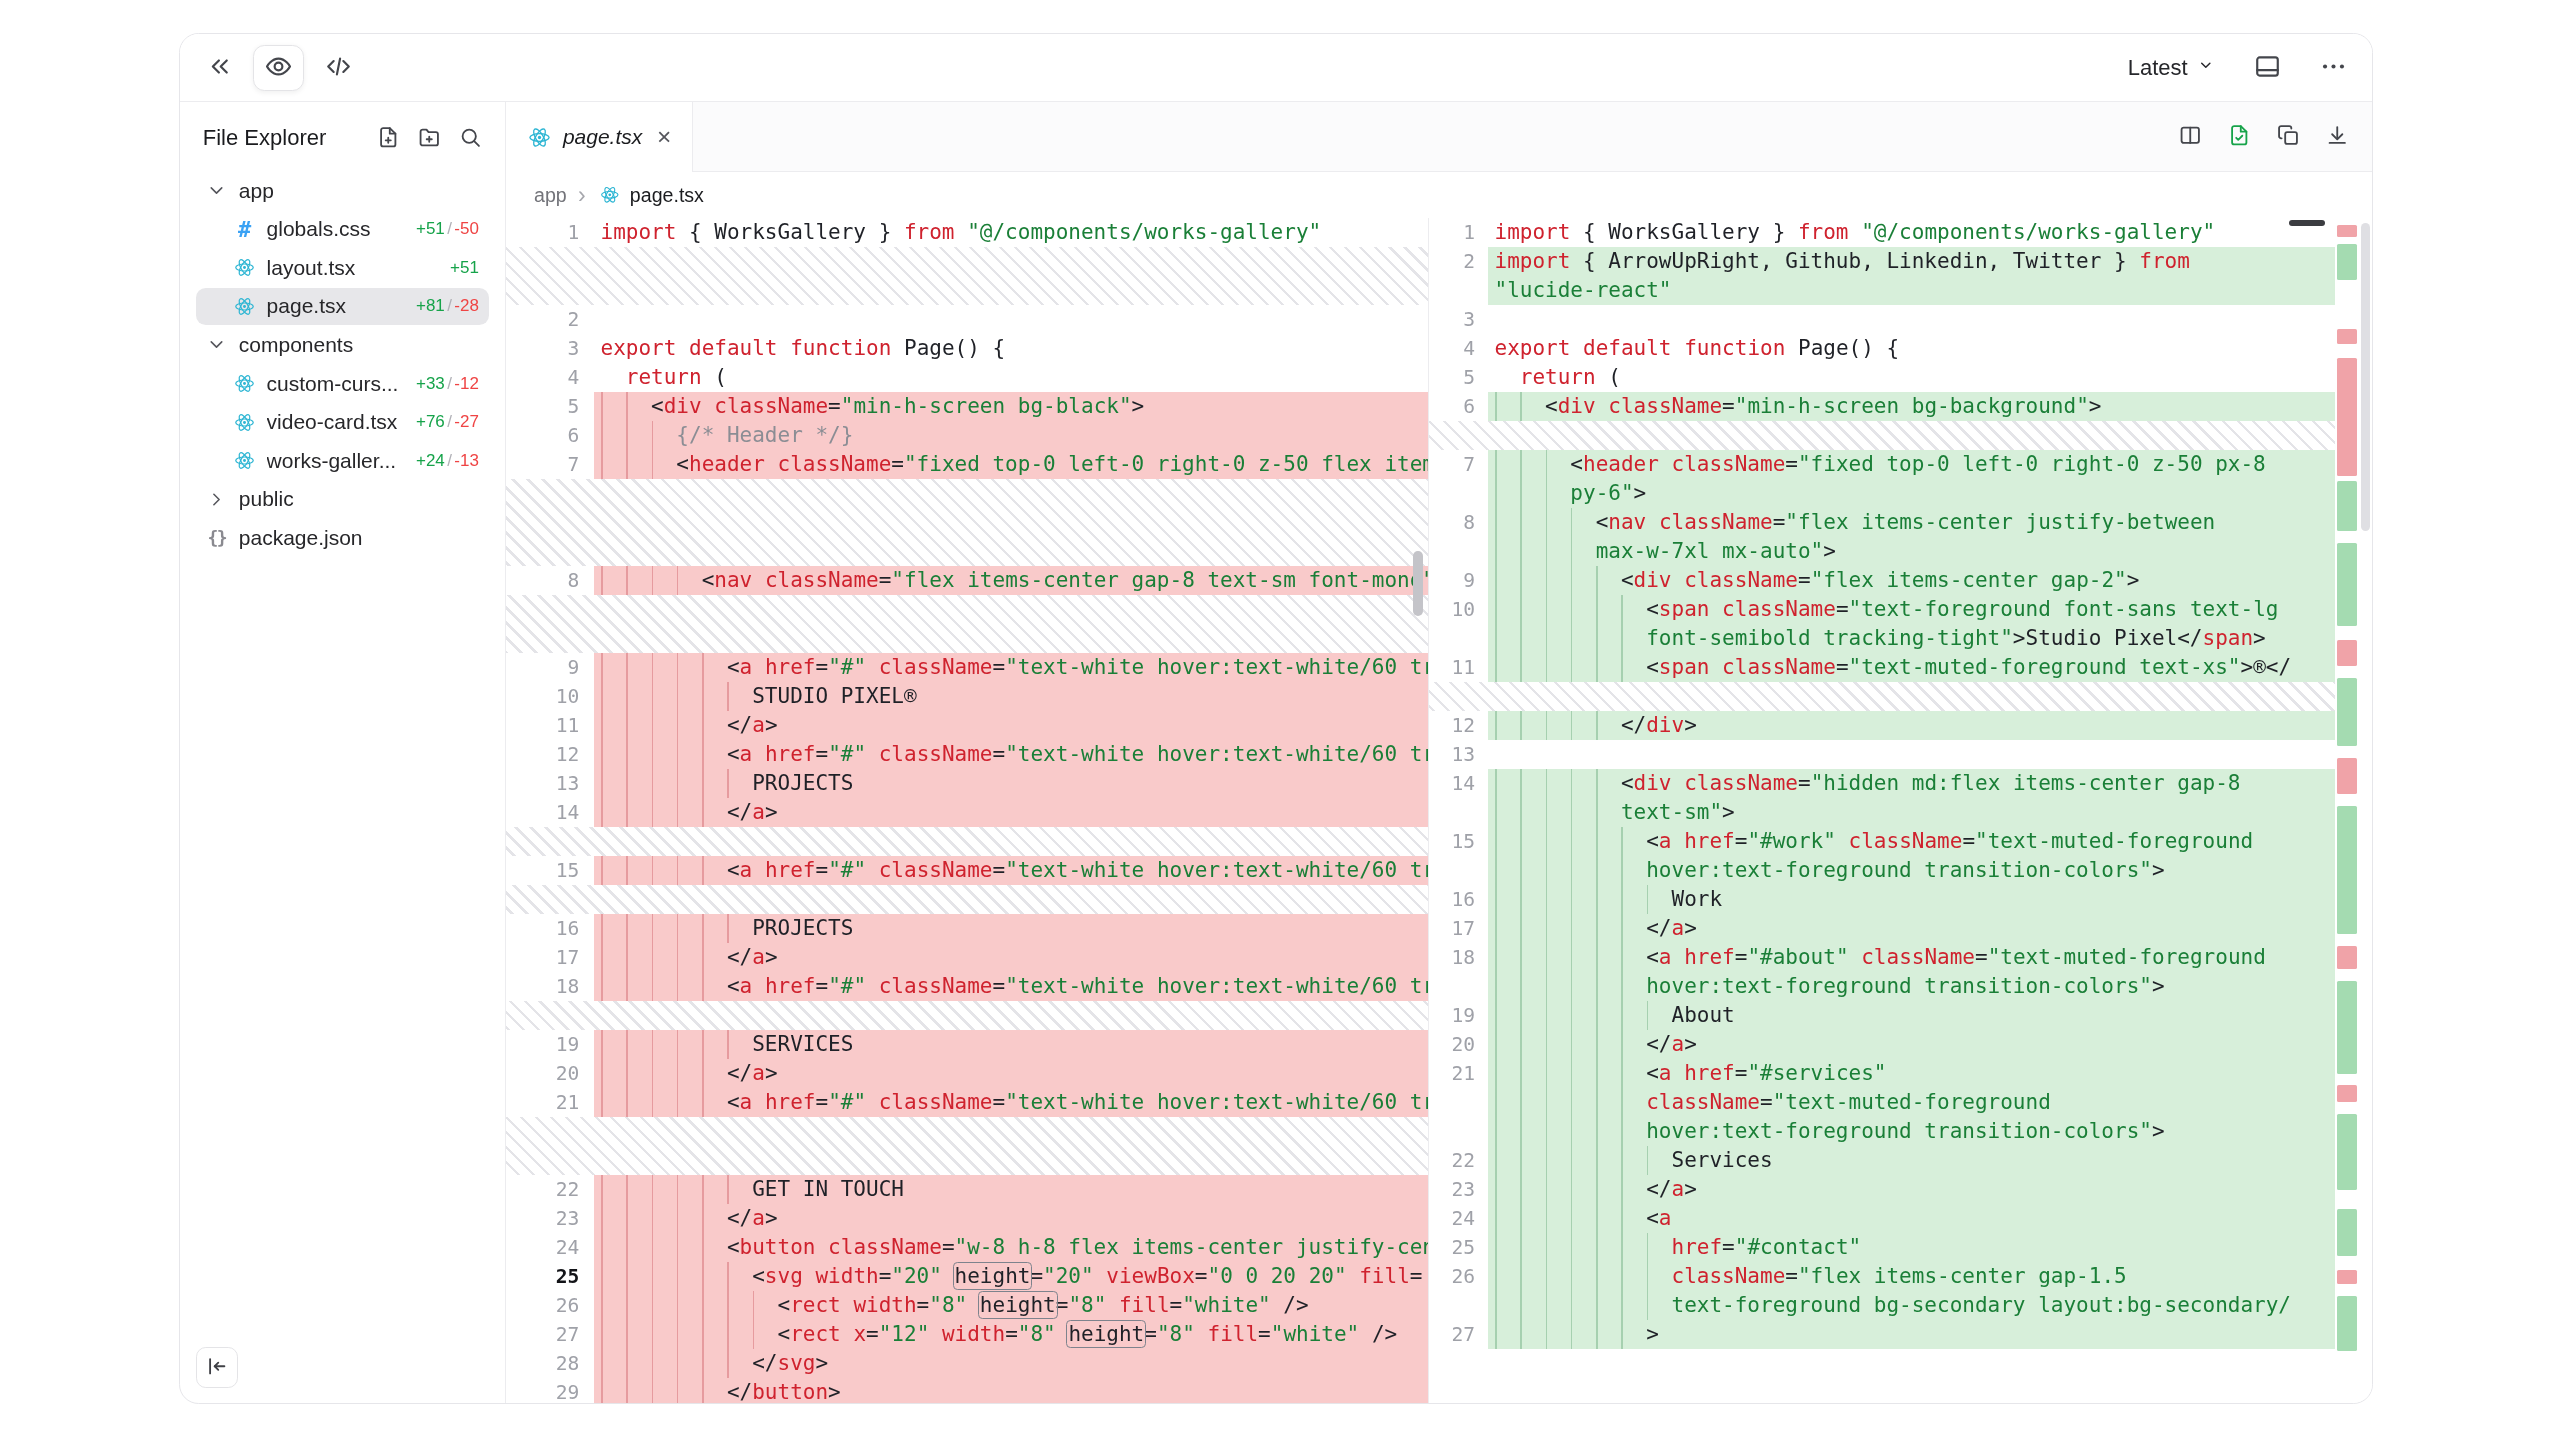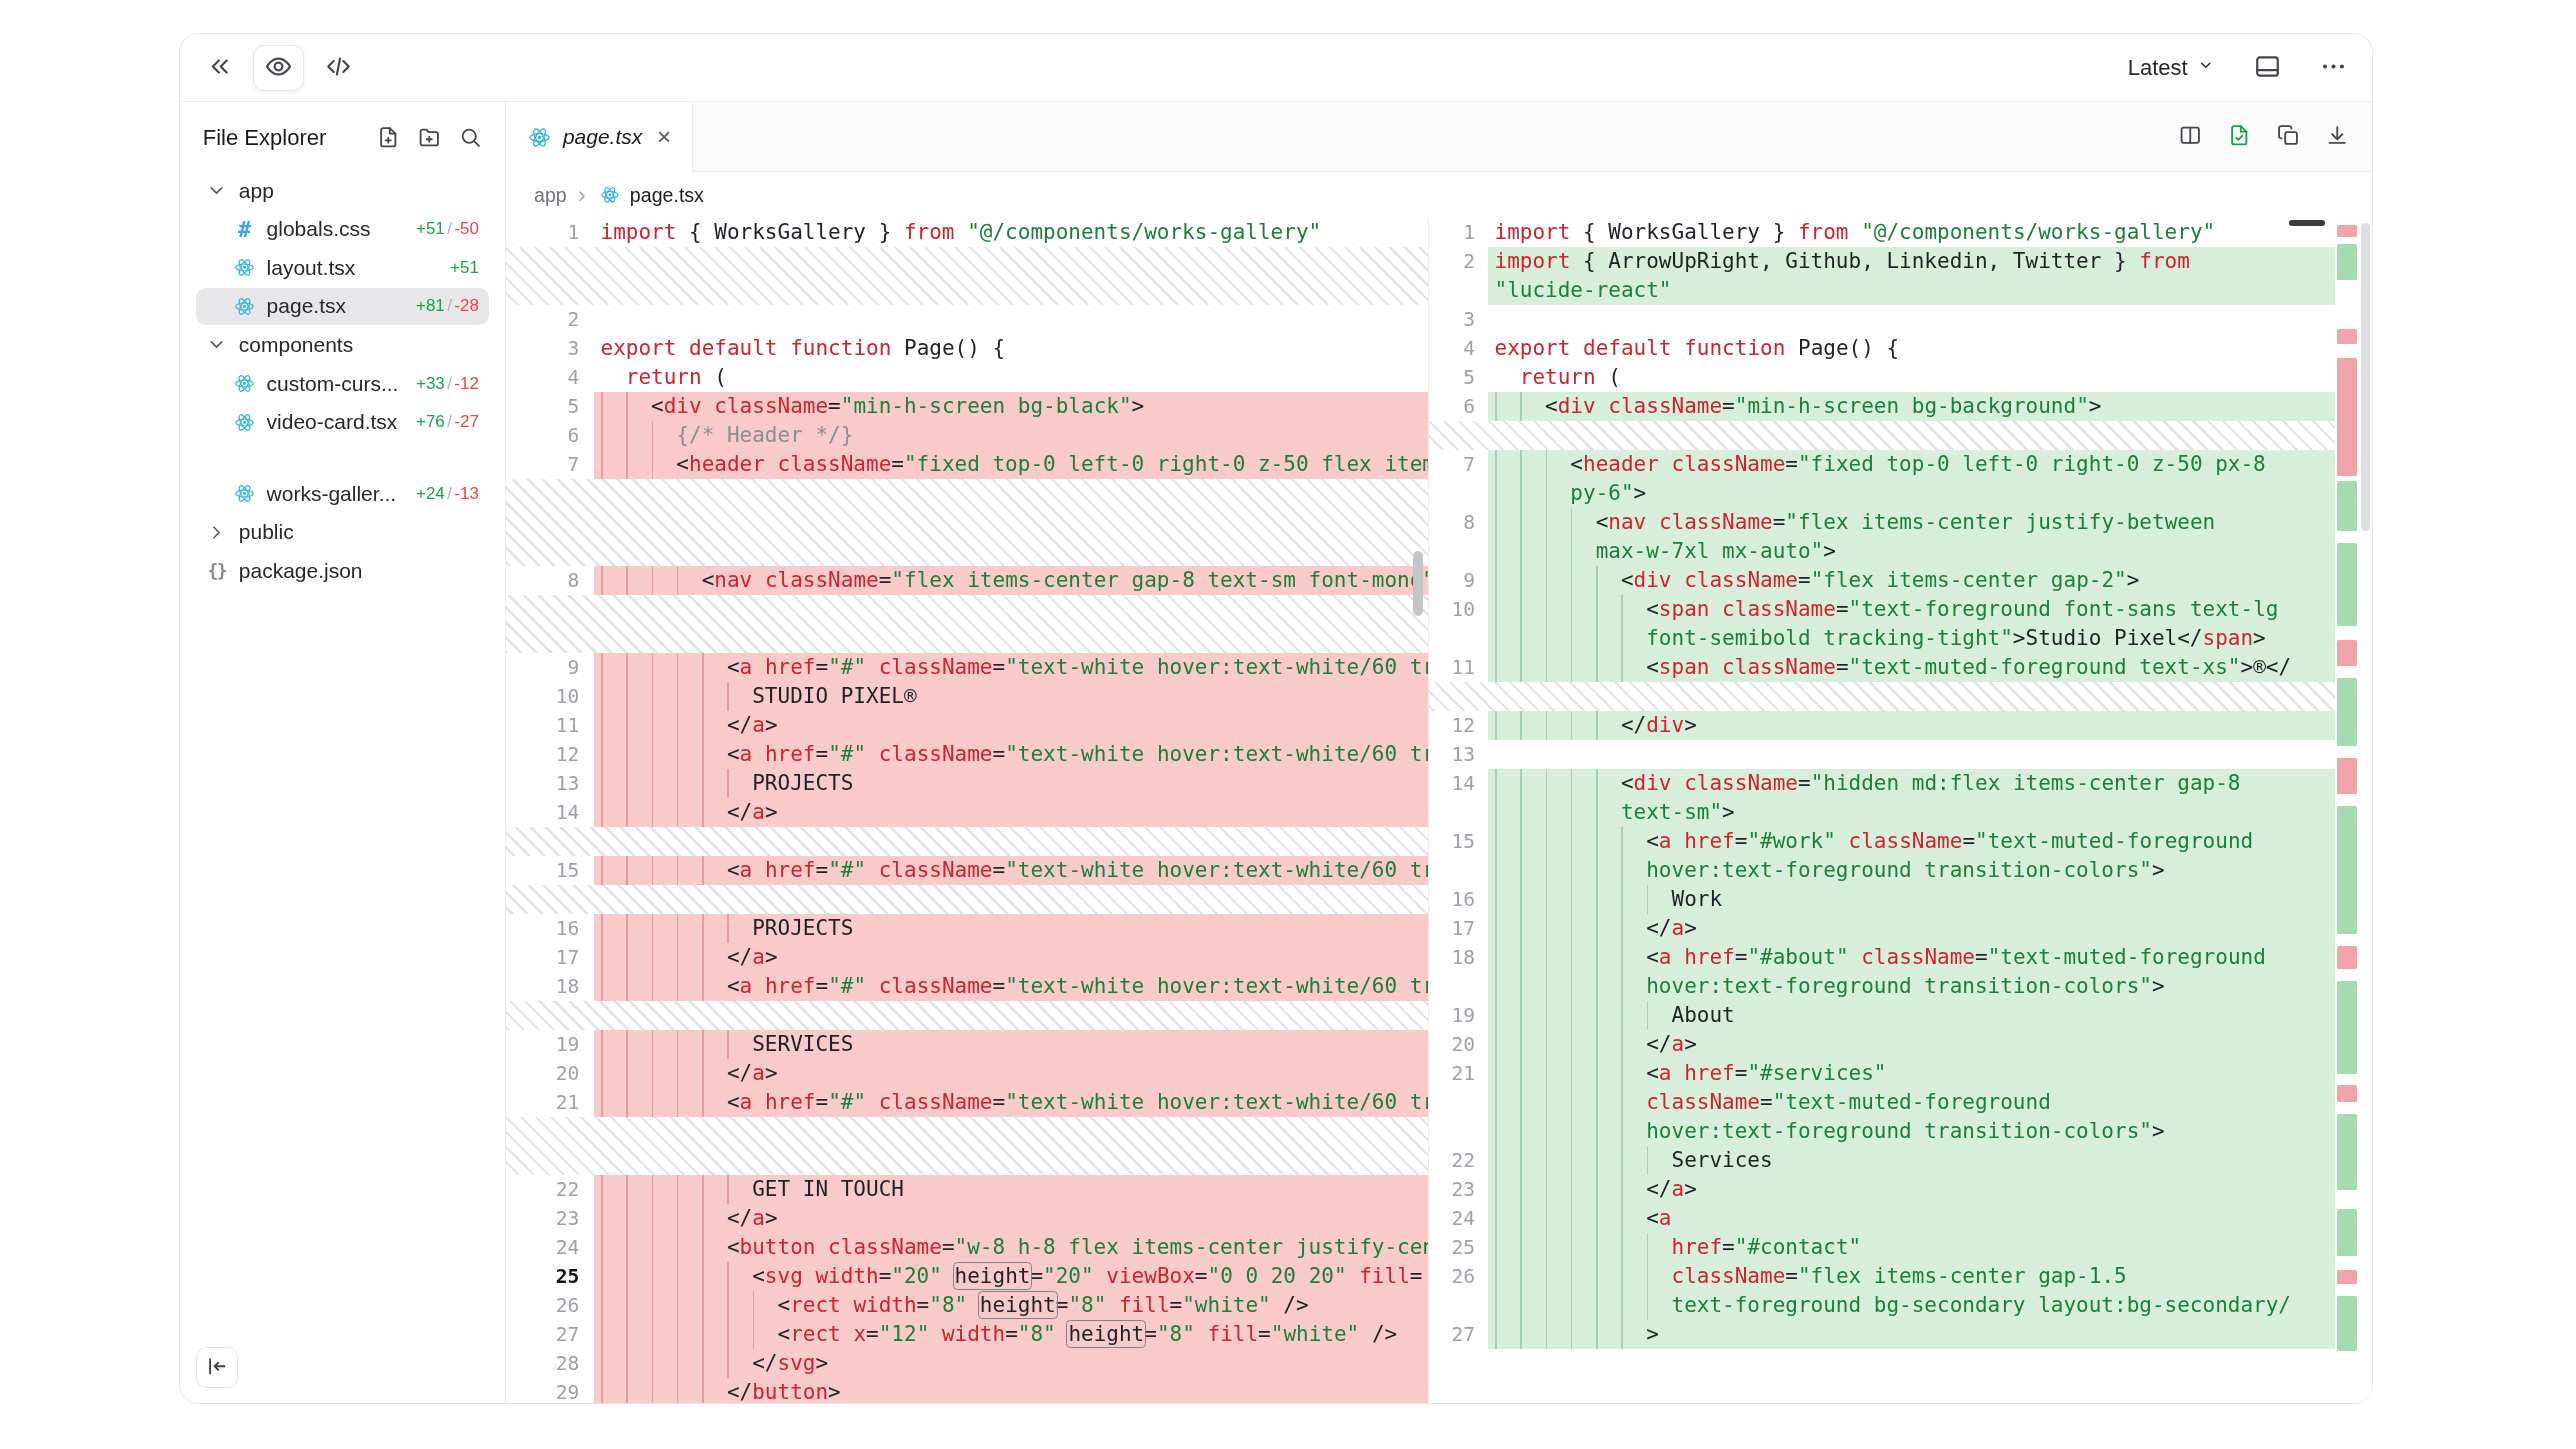--- a/index.html
+++ b/index.html
@@ -280,21 +280,21 @@
                 <circle cx="12" cy="12" r="1.7" fill="currentColor" stroke="none"></circle>
               </svg>
             </span>
             <span class="tlabel">video-card.tsx</span>
             <span class="stats">
               <em class="plus">+76</em>
               <em class="slash">/</em>
               <em class="minus">-27</em>
             </span>
           </div>
-          <div class="trow" style="padding-left: 36px; margin-top: 33px;">
+          <div class="trow" style="padding-left: 36px;">
             <span class="ticon react">
               <svg viewBox="0 0 24 24" fill="none" stroke="currentColor" stroke-width="1.4" width="21" height="21">
                 <ellipse cx="12" cy="12" rx="10" ry="4"></ellipse>
                 <ellipse cx="12" cy="12" rx="10" ry="4" transform="rotate(60 12 12)"></ellipse>
                 <ellipse cx="12" cy="12" rx="10" ry="4" transform="rotate(120 12 12)"></ellipse>
                 <circle cx="12" cy="12" r="1.7" fill="currentColor" stroke="none"></circle>
               </svg>
             </span>
             <span class="tlabel">works-galler...</span>
             <span class="stats">

